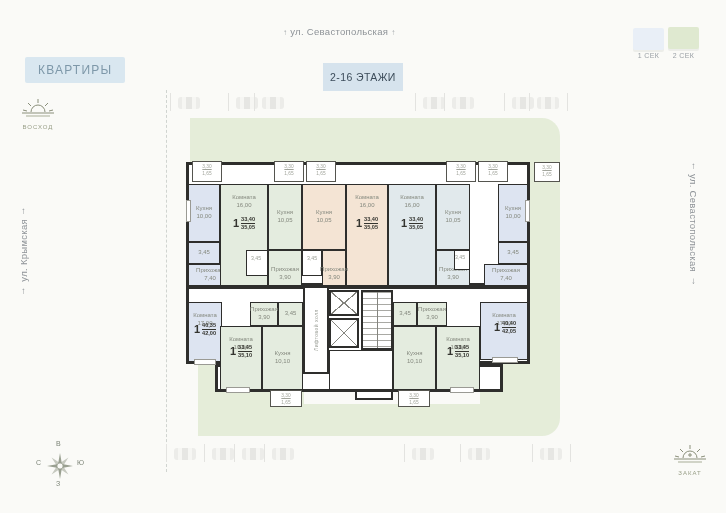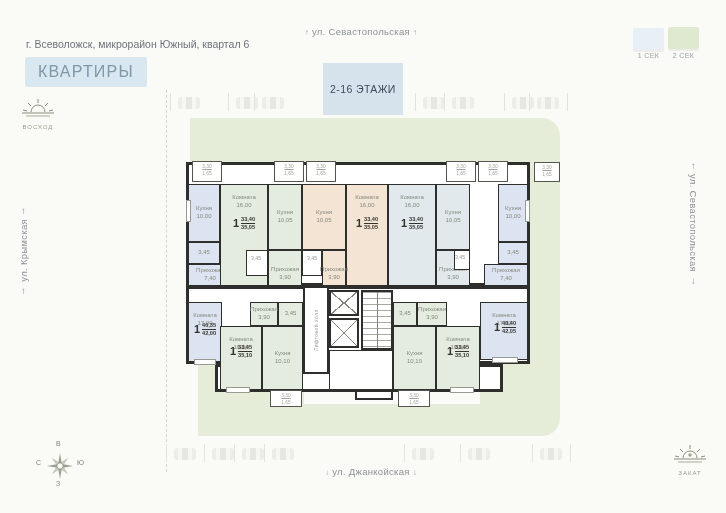--- a/index.html
+++ b/index.html
@@ -1,31 +1,31 @@
 <!DOCTYPE html>
 <html><head>
 <meta charset="utf-8">
 <style>
   html,body{margin:0;padding:0;}
   #page{position:relative;width:726px;height:513px;background:#fafaf7;overflow:hidden;
         font-family:"Liberation Sans",sans-serif;}
   
   .title{position:absolute;left:26px;top:16px;font-size:17px;font-weight:bold;color:#2b3036;letter-spacing:.3px;}
   .subtitle{position:absolute;left:26px;top:38px;font-size:10.5px;color:#6e737a;}
-  .apt-btn{position:absolute;left:25px;top:57px;background:#d9e7f0;color:#7e98a9;font-size:16px;
+  .apt-btn{position:absolute;left:25px;top:57px;background:#d9e7f0;color:#7e98a9;font-size:12px;
            letter-spacing:1.2px;padding:6px 13px;border:none;border-radius:2px;cursor:pointer;
            font-family:"Liberation Sans",sans-serif;}
   
-  .topc{position:absolute;left:283px;top:21px;width:156px;text-align:center;}
+  .topc{position:absolute;left:283px;top:21px;width:156px;text-align:left;}
   .street{color:#8d9297;font-size:9.5px;letter-spacing:.3px;}
   .street .arr{color:#a4a9ad;font-size:8px;}
   .secname{position:absolute;left:283px;top:47px;width:156px;text-align:center;
            font-size:12.5px;font-weight:bold;color:#2c3844;letter-spacing:.6px;}
   .floors{position:absolute;left:323px;top:63px;background:#d6e3ed;color:#3c4c5a;
-          font-size:10.5px;padding:20px 7px;letter-spacing:.4px;}
+          font-size:10.5px;padding:8px 7px;letter-spacing:.4px;}
   
   .sw{position:absolute;width:31px;height:22px;border-radius:2px;box-shadow:0 2px 0 rgba(60,70,50,.07);}
   .swl{position:absolute;width:31px;top:52px;text-align:center;font-size:7px;color:#9aa0a6;letter-spacing:.4px;}
   
   .vstreet{position:absolute;display:flex;flex-direction:column;align-items:center;gap:3px;}
   .vstreet .vtxt{font-size:9.5px;color:#8d9297;letter-spacing:.3px;writing-mode:vertical-rl;}
   .vstreet.up .vtxt{transform:rotate(180deg);}
   
   .sunwrap{position:absolute;text-align:center;width:44px;}
   .sunwrap .slabel{font-size:6px;color:#9aa089;letter-spacing:1px;margin-top:1px;}
@@ -63,21 +63,20 @@
   .car{position:absolute;width:22px;height:12px;border-radius:3px;
        background:linear-gradient(90deg,#ecece9 0 4px,#f6f6f3 4px 8px,#e6e6e3 8px 14px,#f6f6f3 14px 18px,#ecece9 18px 22px);}
   .pdiv{position:absolute;width:1px;height:18px;background:#e3e3e0;}
   .dash{position:absolute;border-left:1px dashed #d0d4d0;width:0;}
 </style>
 </head>
 <body>
 
 <div id="page">
 
-  <div class="subtitle">г. Всеволожск, микрорайон Южный, квартал 6</div>
   <button class="apt-btn">КВАРТИРЫ</button>
 
   <div class="topc">
     <span class="street"><span class="arr">↑</span>
       <span>ул. Севастопольская</span>
       <span class="arr">↑</span></span>
   </div>
   <div class="floors">2-16 ЭТАЖИ</div>
 
   <div class="sw" style="left:633px;top:28px;background:#e9eff7;"></div>
@@ -124,25 +123,20 @@
     <span class="vtxt">ул. Крымская</span>
     <span class="arr street">↑</span>
   </div>
 
   <div class="vstreet" style="left:688px;top:160px;">
     <span class="arr street">↑</span>
     <span class="vtxt">ул. Севастопольская</span>
     <span class="arr street">↓</span>
   </div>
 
-  <div class="topc" style="top:461px;left:293px;">
-    <span class="street"><span class="arr">↓</span>
-      <span>ул. Джанкойская</span>
-      <span class="arr">↓</span></span>
-  </div>
 
   <div class="compass" style="left:36px;top:440px;">
     <svg width="26" height="26" viewBox="0 0 34 34">
       <g fill="#9aa091">
         <polygon points="17,0 19.5,14.5 34,17 19.5,19.5 17,34 14.5,19.5 0,17 14.5,14.5"></polygon>
         <polygon points="6,6 17,13 28,6 21,17 28,28 17,21 6,28 13,17" opacity=".55"></polygon>
       </g>
       <circle cx="17" cy="17" r="4" fill="#fafaf7" stroke="#9aa091"></circle>
     </svg>
     <span style="left:20px;top:0;">В</span>

